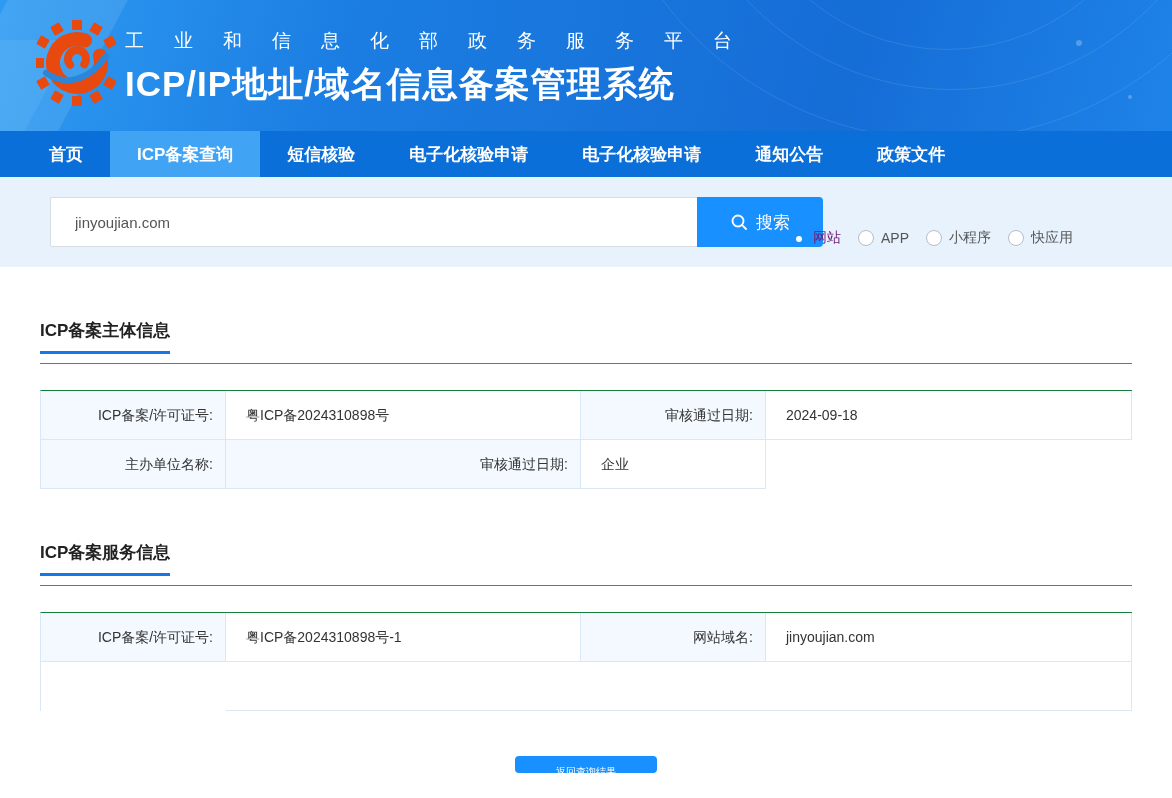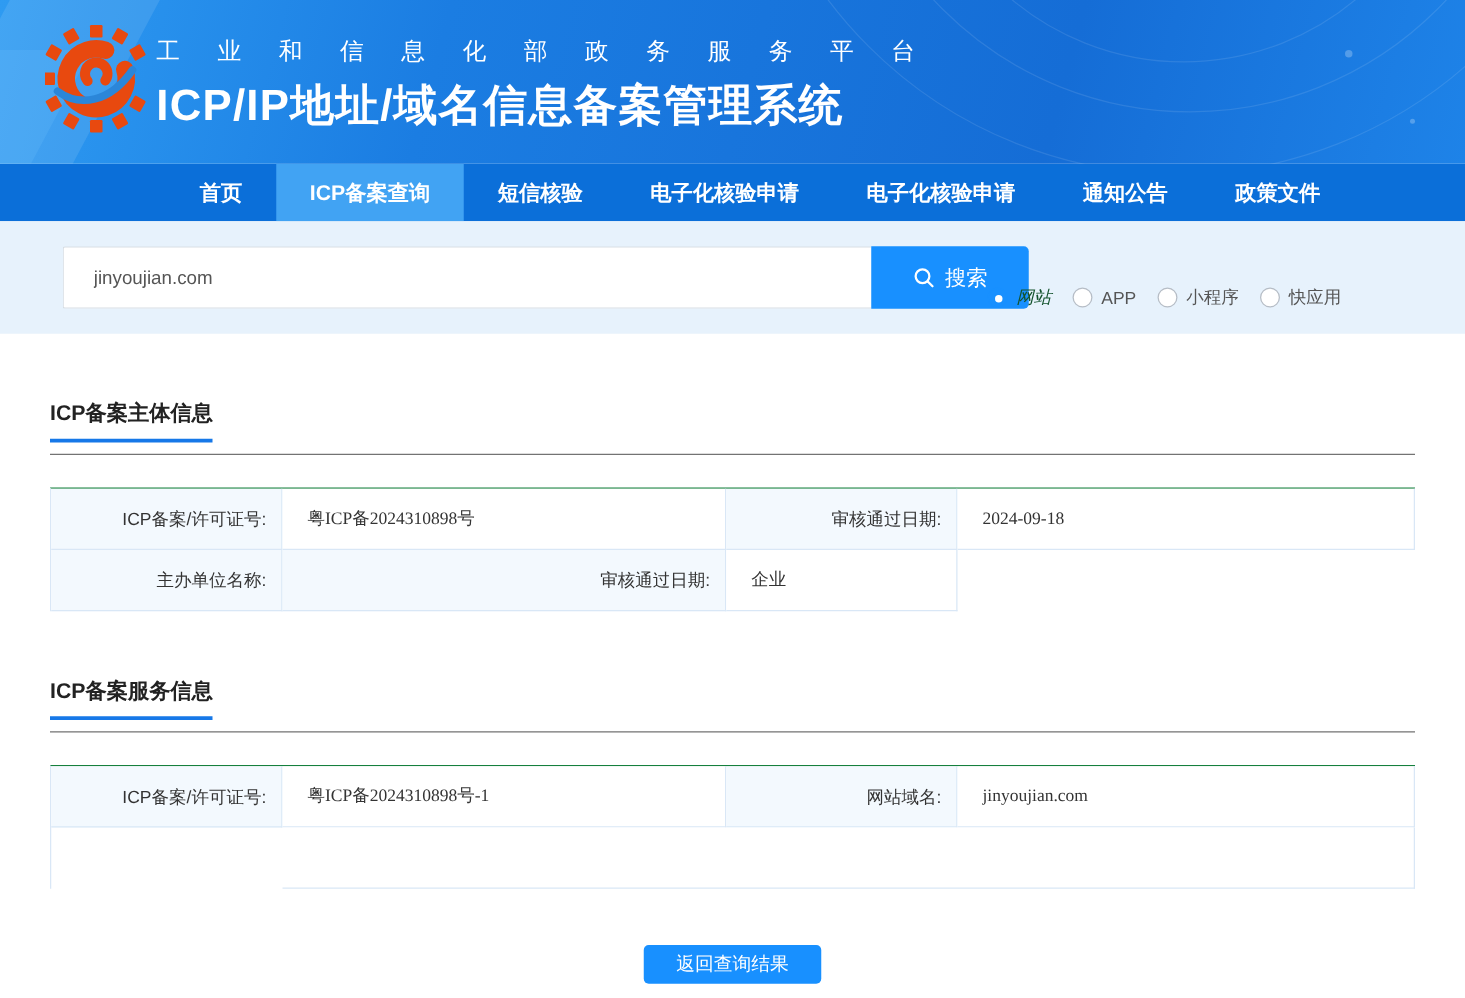--- a/index.html
+++ b/index.html
@@ -18,21 +18,21 @@
   .arc.a2 { width:560px; height:560px; right:-60px; top:-470px; }
   .arc.a3 { width:430px; height:430px; right:10px; top:-380px; }
   .header .dot { position:absolute; width:6px; height:6px; border-radius:50%;
     background:rgba(255,255,255,.25); }
   .logo { position:absolute; left:36px; top:16px; }
   .head-text { position:absolute; left:125px; top:28px; color:#fff; }
   .head-sub { font-size:19px; letter-spacing:30px; white-space:nowrap;text-align:center; }
   .head-title { margin-top:7px; font-size:35px; font-weight:bold; letter-spacing:1px; white-space:nowrap; }
 
   
-  .nav { display:flex; height:46px; background:#0b6fd9; padding-left:44px;justify-content:center; }
+  .nav { display:flex; height:46px; background:#0b6fd9; padding-left:22px; }
   .nav-item { display:flex; align-items:center; padding:0 27px; color:#fff;
     font-size:17px; font-weight:bold; cursor:pointer; white-space:nowrap; }
   .nav-item.active { background:#41a3f3; }
 
   
   .search-sec { position:relative; height:90px; background:#e7f2fc; }
   .search-row { position:absolute; left:50px; top:20px; display:flex; }
   .search-input { width:647px; height:50px; border:1px solid #d7dde3; border-right:none;
     border-radius:2px 0 0 2px; background:#fff; padding:0 24px; font-size:15px; color:#555;
     outline:none; font-family:"Liberation Sans","DejaVu Sans",sans-serif; }
@@ -42,40 +42,40 @@
     font-family:Liberation Mono, monospace; }
   .radio-group { position:absolute; left:840px; top:229px; display:flex; align-items:center; gap:17px; }
   .search-sec .radio-group { top:52px; left:790px; }
   .radio { display:flex; align-items:center; gap:7px; cursor:pointer; }
   .rdot { position:relative; width:16px; height:16px; border-radius:50%;
     background:#fff; border:1px solid #b6bdc6; }
   .radio.checked .rdot { background:#1890ff; border-color:#1890ff; }
   .radio.checked .rdot::after { content:""; position:absolute; left:5px; top:5px;
     width:6px; height:6px; border-radius:50%; background:#fff; }
   .rlabel { font-size:14px; color:#555; }
-  .radio.checked .rlabel { color:#14532d;font-style:italic; }
+  .radio.checked .rlabel { color:#701a75; }
 
   
   .content { padding:0 40px; }
   .section-head { margin-top:52px; border-bottom:1px solid #737373; padding-bottom:19px; }
   .section-title { display:inline-block; font-size:17px; font-weight:bold; color:#222;
     border-bottom:3px solid #1678e8; padding-bottom:9px; margin-bottom:-10px; }
   .info-table { margin-top:26px; display:grid;
     grid-template-columns:185px 355px 185px 1fr;
     border-top:1px solid #15803d; border-left:1px solid #d9e7f6; }
   .cell { height:49px; line-height:49px; border-right:1px solid #d9e7f6;
     border-bottom:1px solid #d9e7f6; font-size:14px; color:#333; white-space:nowrap;
     overflow:hidden; }
   .cell.lab { background:#f3f9fe; text-align:right; padding-right:12px; }
-  .cell.val { background:#fff; padding-left:20px;font-family:Liberation Serif, serif; }
+  .cell.val { background:#fff; padding-left:20px; }
   .cell.span3 { grid-column:2 / 5; }
 
   .btn-row { text-align:center; margin-top:45px; }
-  .back-btn { display:inline-block; min-width:142px; height:31px; line-height:31px;
-    background:#1890ff; color:#fff; border:none; border-radius:4px; font-size:15px;
+  .back-btn { display:inline-block; min-width:142px; height:17px; line-height:31px;
+    background:#1890ff; color:#fff; border:none; border-radius:4px; font-size:10px;
     cursor:pointer; padding:0 13px;
     font-family:"Liberation Sans","DejaVu Sans",sans-serif; }
 </style>
 </head>
 <body>
 
 <div class="header">
   <div class="band1"></div>
   <div class="band2"></div>
   <div class="arc a1"></div>

